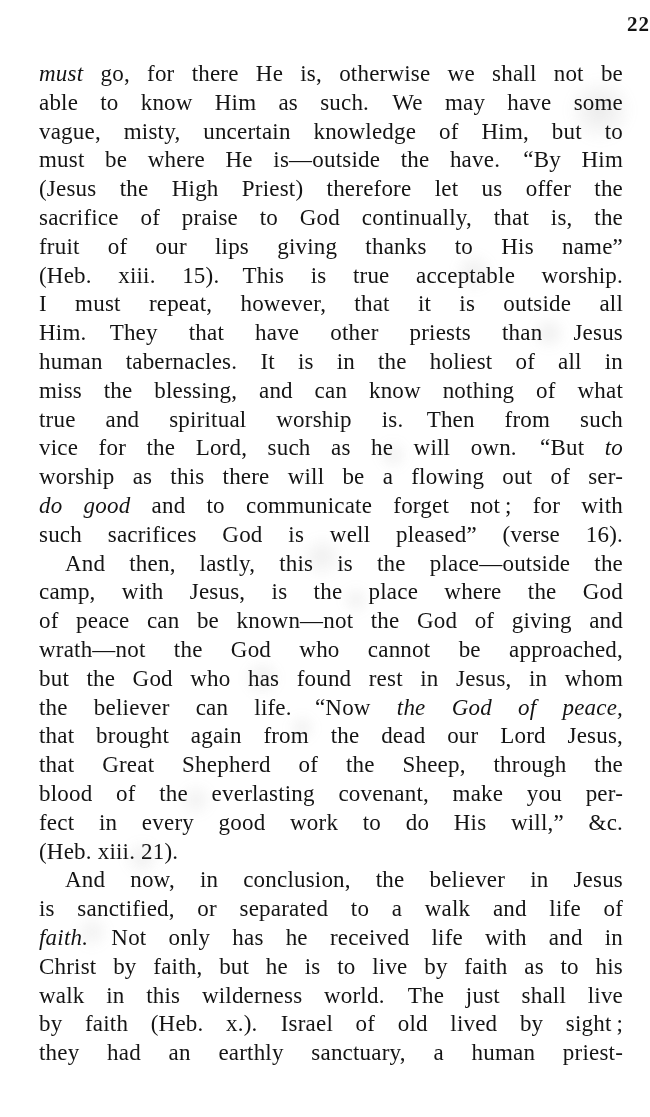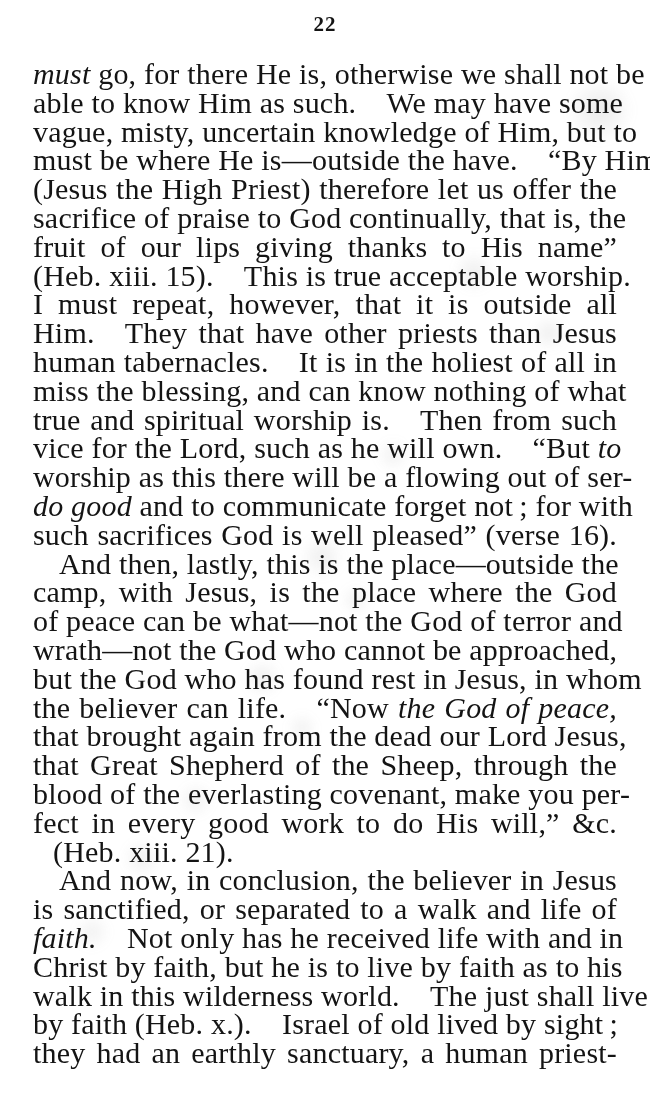--- a/index.html
+++ b/index.html
@@ -33,44 +33,43 @@
       radial-gradient(circle 22px at 302px 728px, rgba(125,125,125,.11), transparent 70%),
       radial-gradient(circle 26px at 196px 800px, rgba(125,125,125,.11), transparent 70%),
       radial-gradient(circle 28px at 142px 858px, rgba(125,125,125,.12), transparent 70%),
       radial-gradient(circle 26px at 92px 932px, rgba(125,125,125,.11), transparent 70%);
   }
   .page-number {
     position: absolute;
     top: 12px;
     left: 0;
     width: 100%;
-    text-align: center;
+    text-align: right;
     font-size: 21px;
     font-weight: bold;
     letter-spacing: 1px;
   }
   .body-text {
     position: absolute;
     top: 60px;
-    left: 33px;
+    left: 39px;
     width: 584px;
-    font-size: 30px;
+    font-size: 23px;
     letter-spacing: 0.2px;
   }
   .line {
     line-height: 28.8px;
     height: 28.8px;
     text-align: justify;
     text-align-last: justify;
     white-space: nowrap;
   }
   .line.no-justify {
     text-align: left;
     text-align-last: left;
-    margin-left: 20px;
   }
   .line.indent {
     text-indent: 26px;
   }
   .it {
     font-style: italic;
   }
 </style>
 </head>
 <body>
@@ -91,21 +90,21 @@
       <div class="line"><span>Him. They that have other priests than Jesus</span></div>
       <div class="line"><span>human tabernacles. It is in the holiest of all in</span></div>
       <div class="line"><span>miss the blessing, and can know nothing of what</span></div>
       <div class="line"><span>true and spiritual worship is. Then from such</span></div>
       <div class="line"><span>vice for the Lord, such as he will own. “But </span><span class="it">to</span></div>
       <div class="line"><span>worship as this there will be a flowing out of ser-</span></div>
       <div class="line"><span class="it">do good</span><span> and to communicate forget not ; for with</span></div>
       <div class="line"><span>such sacrifices God is well pleased” (verse 16).</span></div>
       <div class="line indent"><span>And then, lastly, this is the place—outside the</span></div>
       <div class="line"><span>camp, with Jesus, is the place where the God</span></div>
-      <div class="line"><span>of peace can be what—not the God of terror and</span></div>
+      <div class="line"><span>of peace can be known—not the God of giving and</span></div>
       <div class="line"><span>wrath—not the God who cannot be approached,</span></div>
       <div class="line"><span>but the God who has found rest in Jesus, in whom</span></div>
       <div class="line"><span>the believer can life. “Now </span><span class="it">the God of peace,</span></div>
       <div class="line"><span>that brought again from the dead our Lord Jesus,</span></div>
       <div class="line"><span>that Great Shepherd of the Sheep, through the</span></div>
       <div class="line"><span>blood of the everlasting covenant, make you per-</span></div>
       <div class="line"><span>fect in every good work to do His will,” &amp;c.</span></div>
       <div class="line no-justify"><span>(Heb. xiii. 21).</span></div>
       <div class="line indent"><span>And now, in conclusion, the believer in Jesus</span></div>
       <div class="line"><span>is sanctified, or separated to a walk and life of</span></div>

